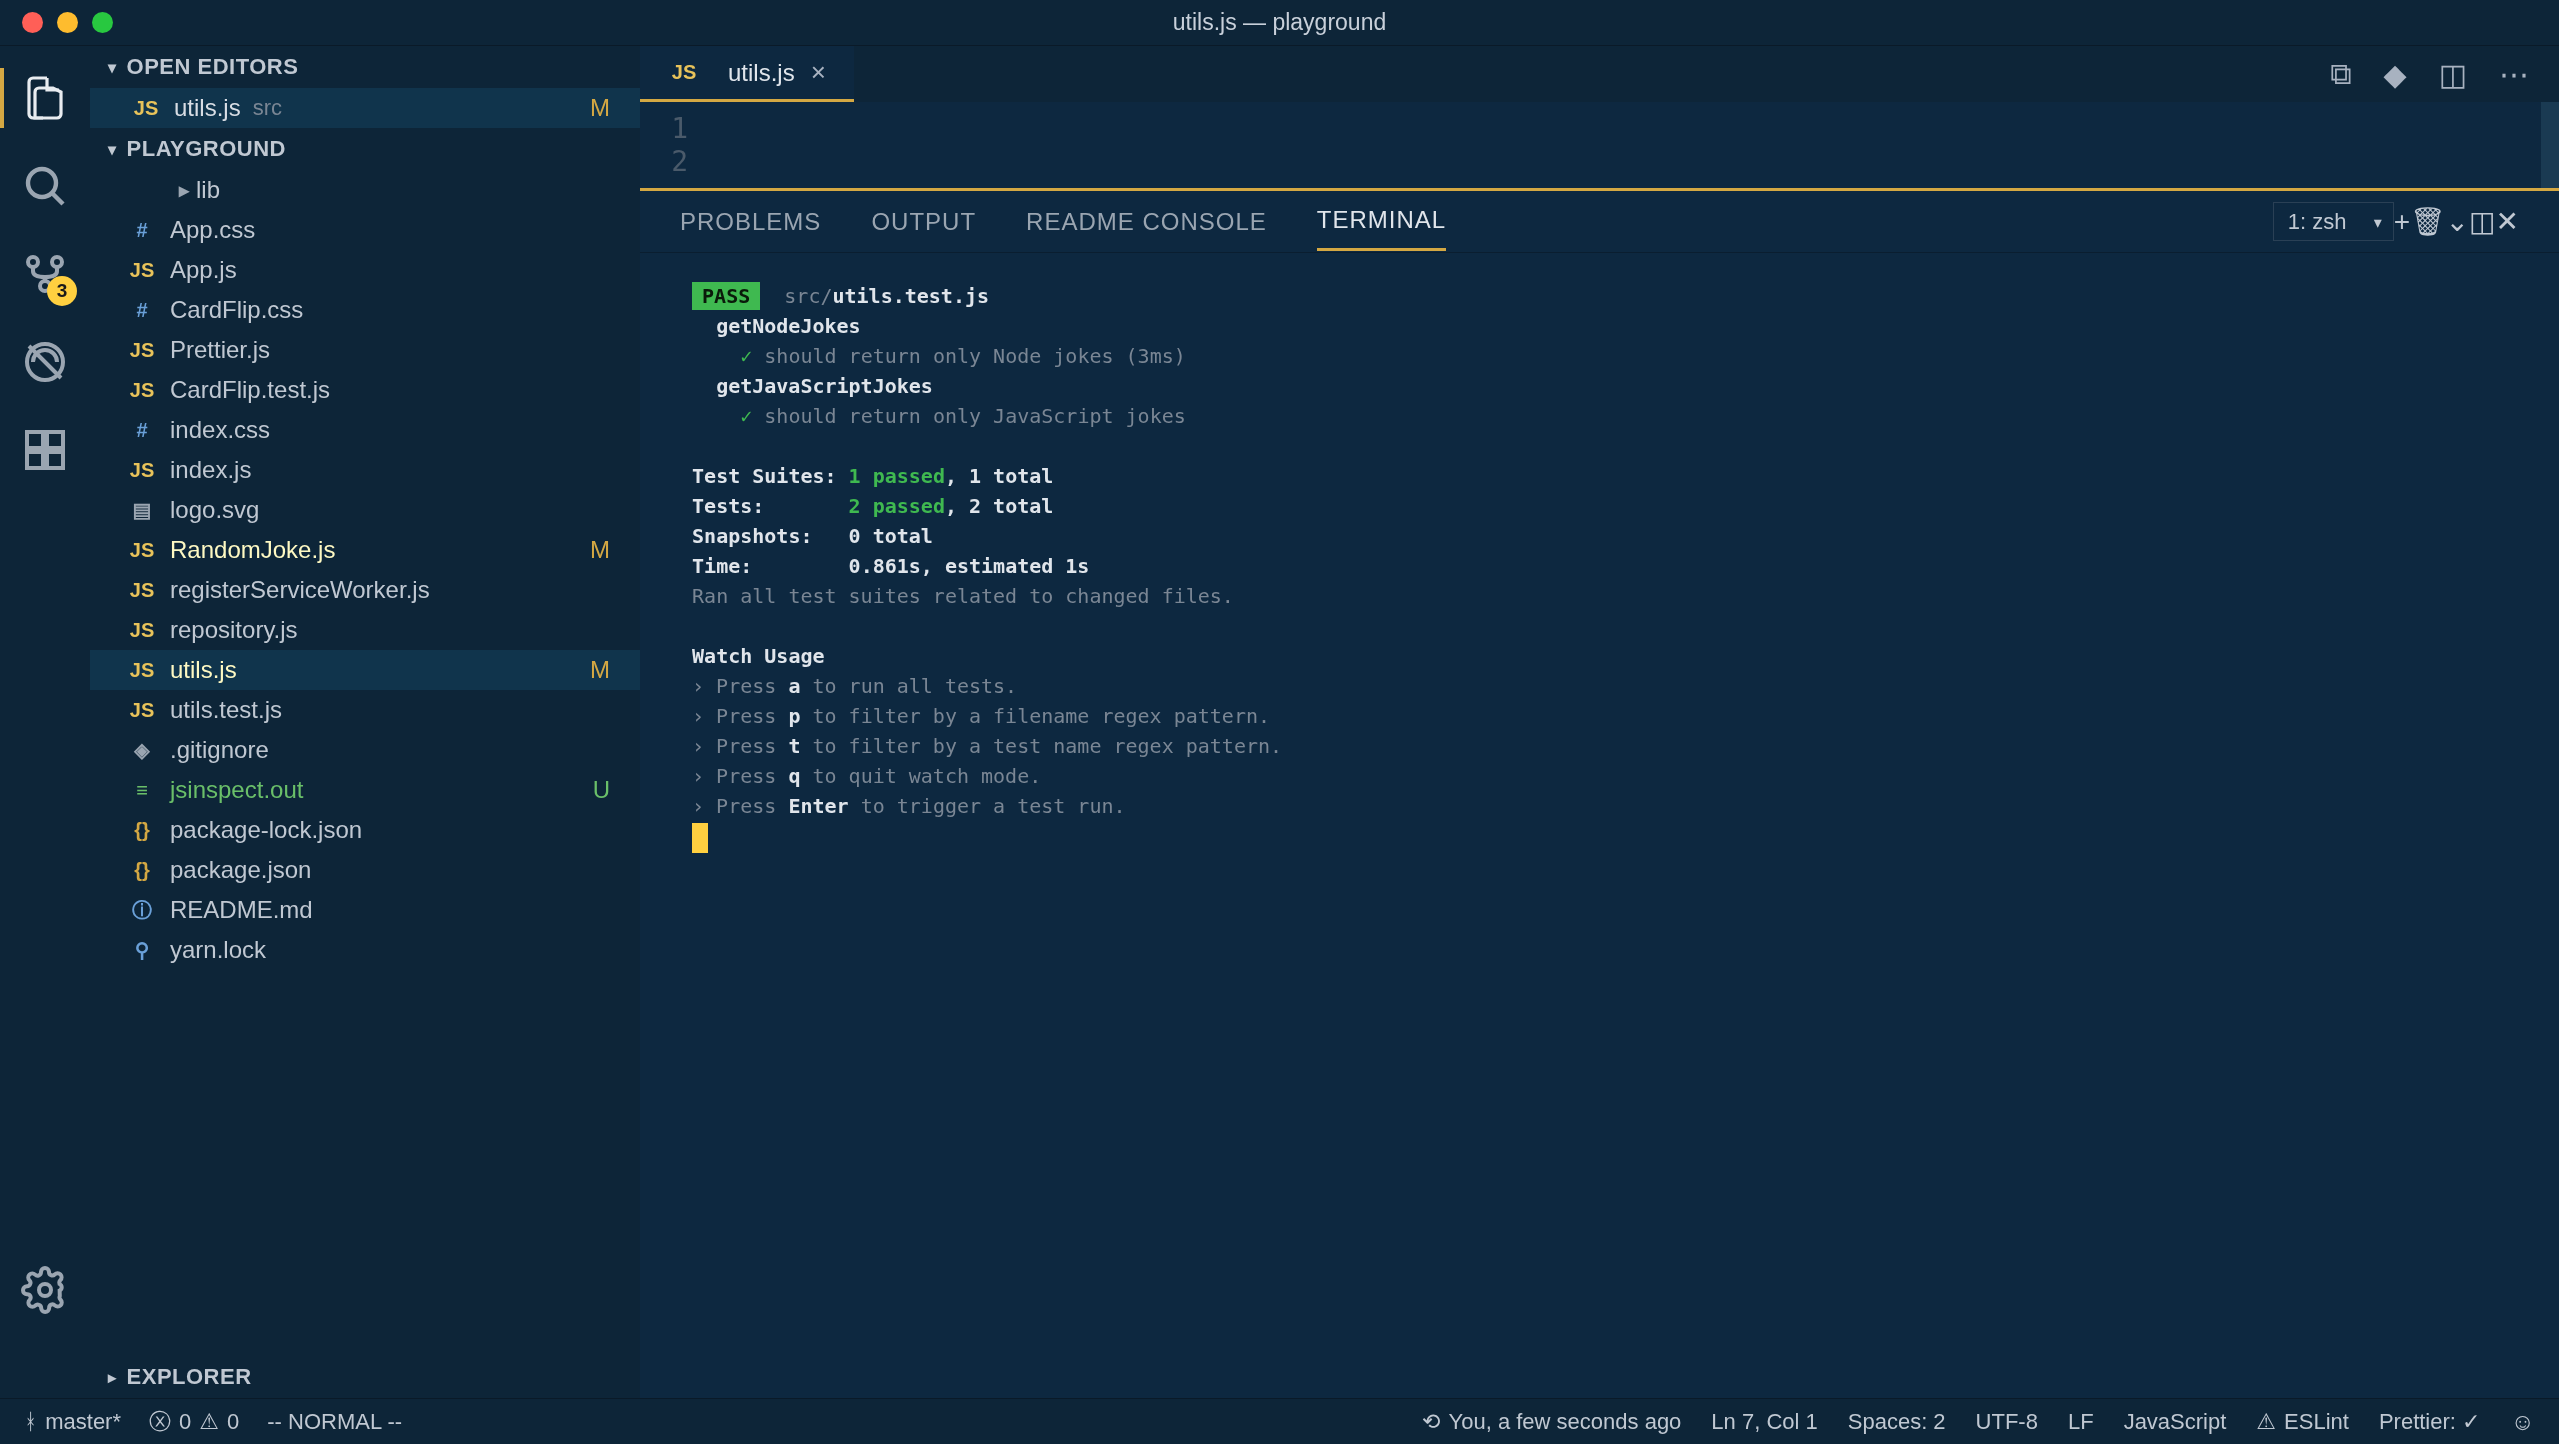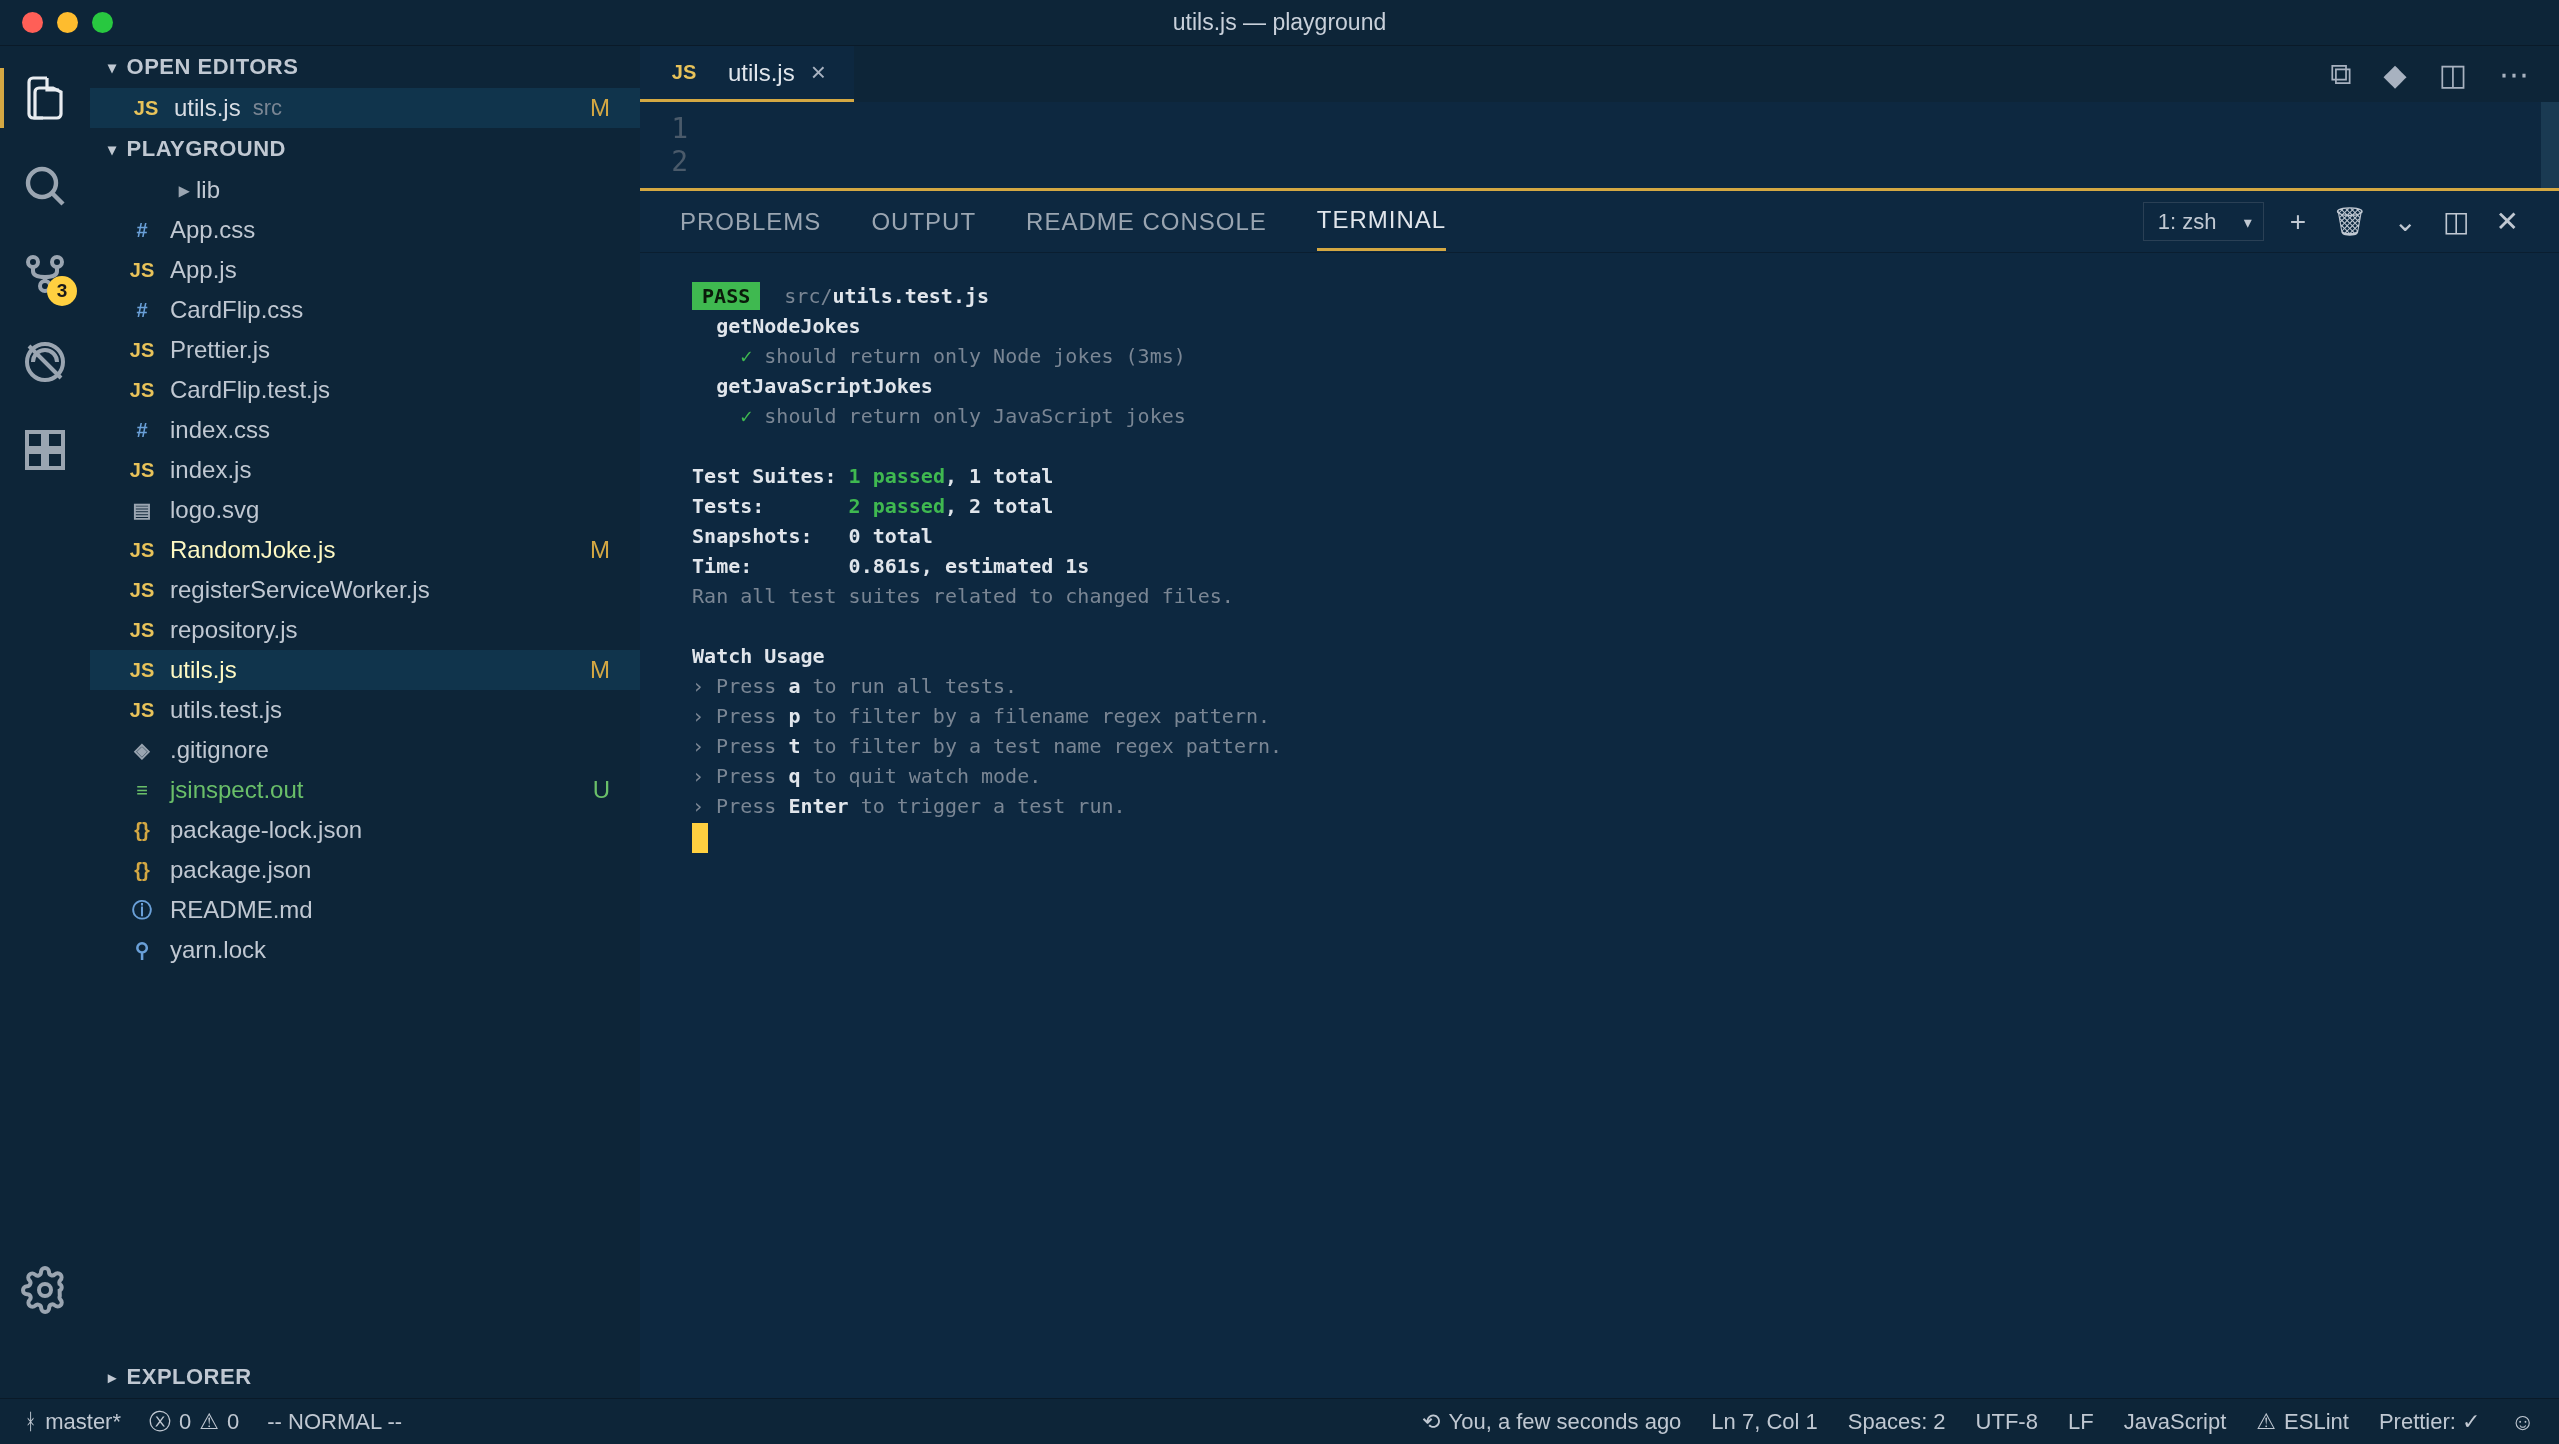--- a/index.html
+++ b/index.html
@@ -66,21 +66,21 @@
 .fn { color: #5cb3e0; }
 .pn { color: #c8d0da; }
 .op { color: #c47dd4; }
 .minimap { position: absolute; right: 0; top: 0; width: 18px; height: 100%; background: #1a3a52; }
 .divider-h { height: 3px; background: #d4a843; }
 
 .panel { flex: 1; display: flex; flex-direction: column; background: #0d2840; }
 .panel-tabs { display: flex; align-items: center; height: 62px; padding: 0 40px; gap: 50px; border-bottom: 1px solid #0a1e30; }
 .panel-tab { color: #9aa5b1; font-size: 24px; letter-spacing: 1px; cursor: pointer; padding: 14px 0; }
 .panel-tab.active { color: #e0e5eb; border-bottom: 3px solid #d4a843; }
-.panel-actions { margin-left: auto; display: flex; align-items: center; gap: 26px; color: #c0c8d2; }
+.panel-actions { margin-left: auto; display: flex; align-items: center; color: #c0c8d2; }
 .term-select { background: #0d2840; border: 1px solid #2a4055; color: #c0c8d2; font-size: 22px; padding: 6px 46px 6px 14px; appearance: none; position: relative; }
 .term-select-wrap { position: relative; }
 .term-select-wrap::after { content: '▾'; position: absolute; right: 12px; top: 50%; transform: translateY(-50%); pointer-events: none; color: #c0c8d2; }
 .panel-actions .pbtn { cursor: pointer; font-size: 28px; }
 
 .terminal { flex: 1; padding: 28px 40px; font-family: "SF Mono", Menlo, Consolas, monospace; font-size: 20px; line-height: 1.5; color: #9aa5b1; }
 .terminal .pass { background: #3fb950; color: #0a1a0a; padding: 2px 10px; font-weight: 700; }
 .terminal .bold { color: #e0e5eb; font-weight: 700; }
 .terminal .dim { color: #7a8694; }
 .terminal .check { color: #3fb950; }

